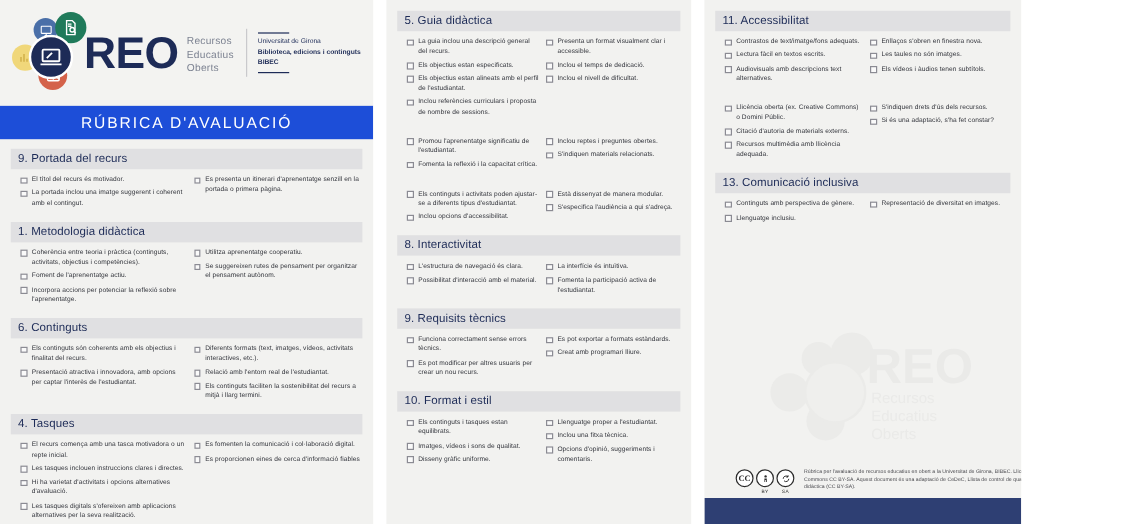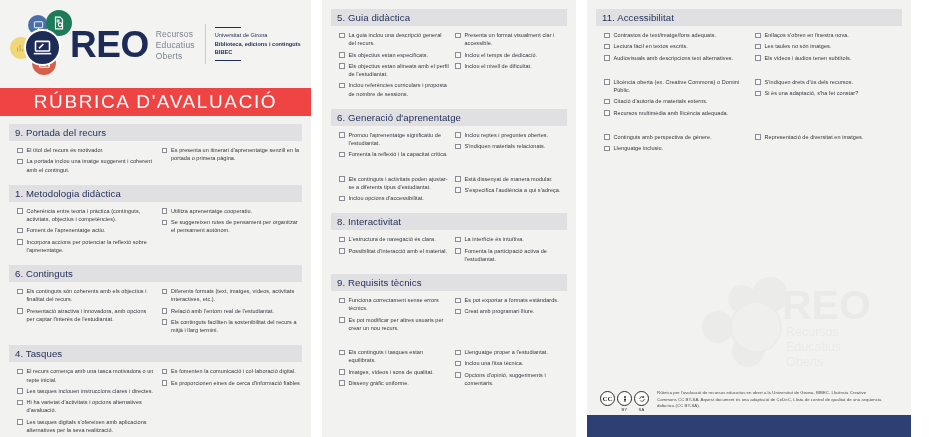--- a/index.html
+++ b/index.html
@@ -19,21 +19,21 @@
   
   .panel {
     background: #f2f2f0;
     position: relative;
     overflow: hidden;
     height: 437px;
   }
   .panel-1 { width: 311px; }
   .gutter { width: 11px; background: #ffffff; height: 437px; flex: 0 0 auto; }
   .panel-2 { width: 254px; }
-  .panel-3 { width: 324px; }
+  .panel-3 { width: 264px; }
 
   
   .brand-head {
     height: 88px;
     background: #f3f3f1;
     display: flex;
     align-items: center;
     padding-left: 8px;
     position: relative;
   }
@@ -82,25 +82,25 @@
   .ug .l1 { font-weight: normal; }
   .ug .l2, .ug .l3 { font-weight: bold; }
   .ug:before, .ug:after {
     content: "";
     position: absolute; left: 0; width: 26px; height: 1px; background: #1d2b57;
   }
   .ug:before { top: 1px; }
   .ug:after  { bottom: 1px; }
 
   .title-bar {
-    background: #ef4444;
+    background: #1d4ed8;
     color: #ffffff;
     height: 28px;
     display: flex; align-items: center; justify-content: center;
-    font-size: 19px;
+    font-size: 13px;
     letter-spacing: 1.6px;
   }
 
   
   .body-area { padding: 8px 9px 0 9px; }
   .panel-2 .body-area, .panel-3 .body-area { padding-top: 9px; }
 
   .section { margin-bottom: 6px; }
   .sec-head {
     background: #e0e0e2;
@@ -154,21 +154,21 @@
   .wmb { position: absolute; border-radius: 50%; background: #ebebe9; }
   .wmb-1 { width: 28px; height: 28px; left: 38px; top: 22px; }
   .wmb-2 { width: 36px; height: 36px; left: 62px; top: 14px; }
   .wmb-3 { width: 32px; height: 32px; left: 12px; top: 48px; }
   .wmb-4 { width: 32px; height: 32px; left: 42px; top: 72px; }
   .wmb-5 { width: 52px; height: 52px; left: 40px; top: 38px; background: #efefed; border: 2px solid #ebebe9; }
 
   
   .licence {
     position: absolute;
-    left: 13px; bottom: 25px;
+    left: 26px; bottom: 25px;
     display: flex; align-items: flex-start; gap: 8px;
     width: 285px;
   }
   .cc-badge { display: flex; gap: 2px; flex: 0 0 auto; margin-top: 1px; }
   .cc-c {
     width: 15px; height: 15px; border-radius: 50%;
     border: 1.4px solid #2b2b2b; background: #fff;
     display: flex; align-items: center; justify-content: center;
     font-size: 7px; font-weight: bold; color: #2b2b2b;
     font-family: "Liberation Serif", serif;
@@ -406,21 +406,20 @@
               </div>
             <div class="item">
                 <span class="chk"></span>
                 <span class="itxt">Inclou el nivell de dificultat.</span>
               </div>
           </div>
         </div>
       </div>
 
       <div class="section">
-        <div class="sec-head">6. Generació d'aprenentatge</div>
         <div class="sec-body">
           <div class="col">
             <div class="item">
                 <span class="chk"></span>
                 <span class="itxt">Promou l'aprenentatge significatiu de l'estudiantat.</span>
               </div>
             <div class="item">
                 <span class="chk"></span>
                 <span class="itxt">Fomenta la reflexió i la capacitat crítica.</span>
               </div>
@@ -509,20 +508,21 @@
               </div>
             <div class="item">
                 <span class="chk"></span>
                 <span class="itxt">Creat amb programari lliure.</span>
               </div>
           </div>
         </div>
       </div>
 
       <div class="section">
+        <div class="sec-head">10. Format i estil</div>
         <div class="sec-body">
           <div class="col">
             <div class="item">
                 <span class="chk"></span>
                 <span class="itxt">Els continguts i tasques estan equilibrats.</span>
               </div>
             <div class="item">
                 <span class="chk"></span>
                 <span class="itxt">Imatges, vídeos i sons de qualitat.</span>
               </div>
@@ -628,20 +628,21 @@
               </div>
             <div class="item">
                 <span class="chk"></span>
                 <span class="itxt">Si és una adaptació, s'ha fet constar?</span>
               </div>
           </div>
         </div>
       </div>
 
       <div class="section">
+        <div class="sec-head">13. Comunicació inclusiva</div>
         <div class="sec-body">
           <div class="col">
             <div class="item">
                 <span class="chk"></span>
                 <span class="itxt">Continguts amb perspectiva de gènere.</span>
               </div>
             <div class="item">
                 <span class="chk"></span>
                 <span class="itxt">Llenguatge inclusiu.</span>
               </div>

